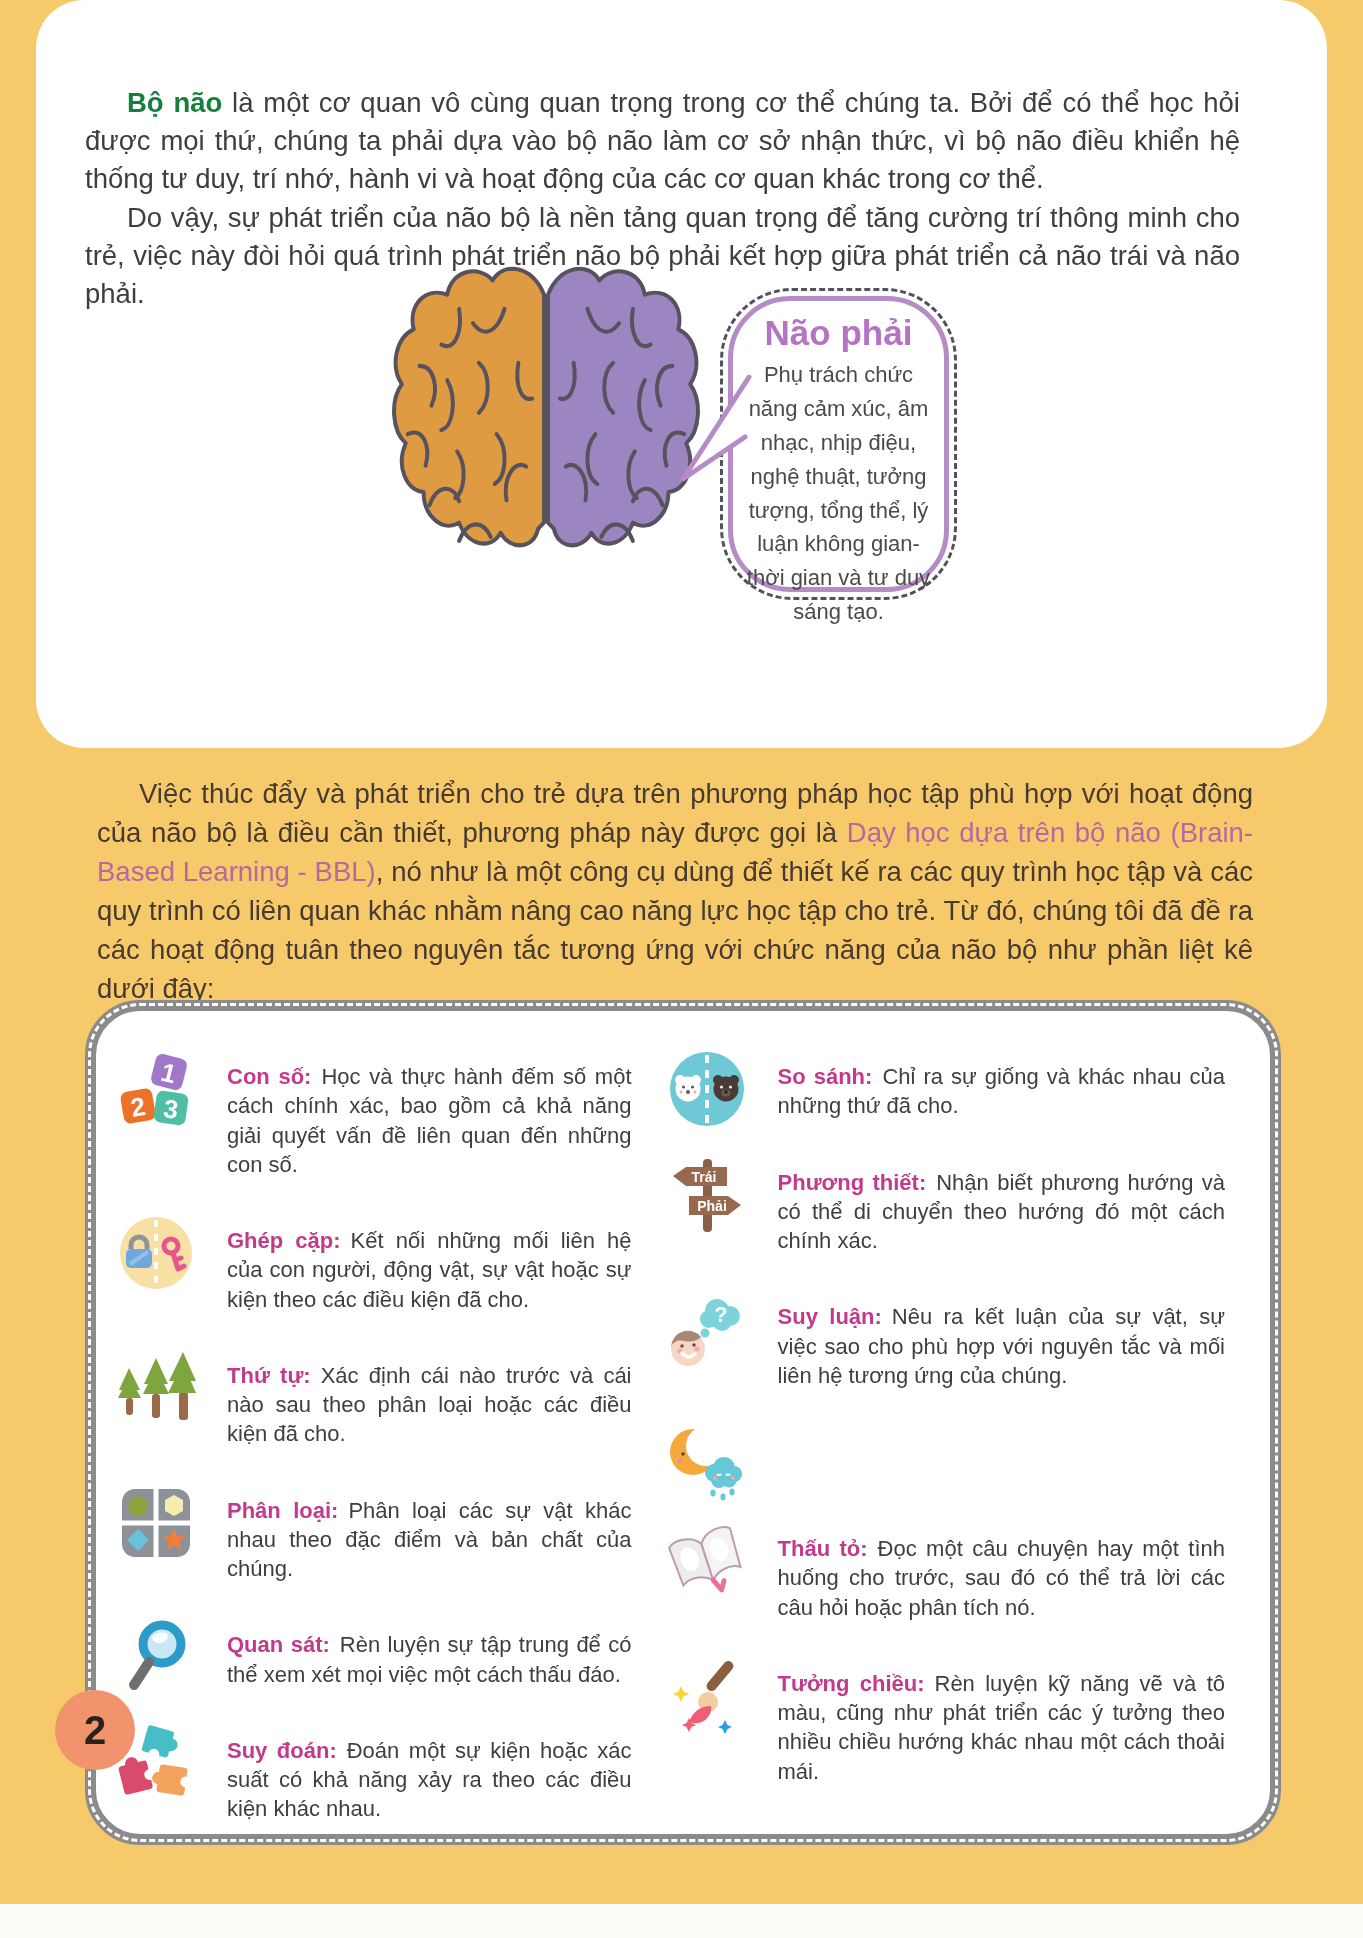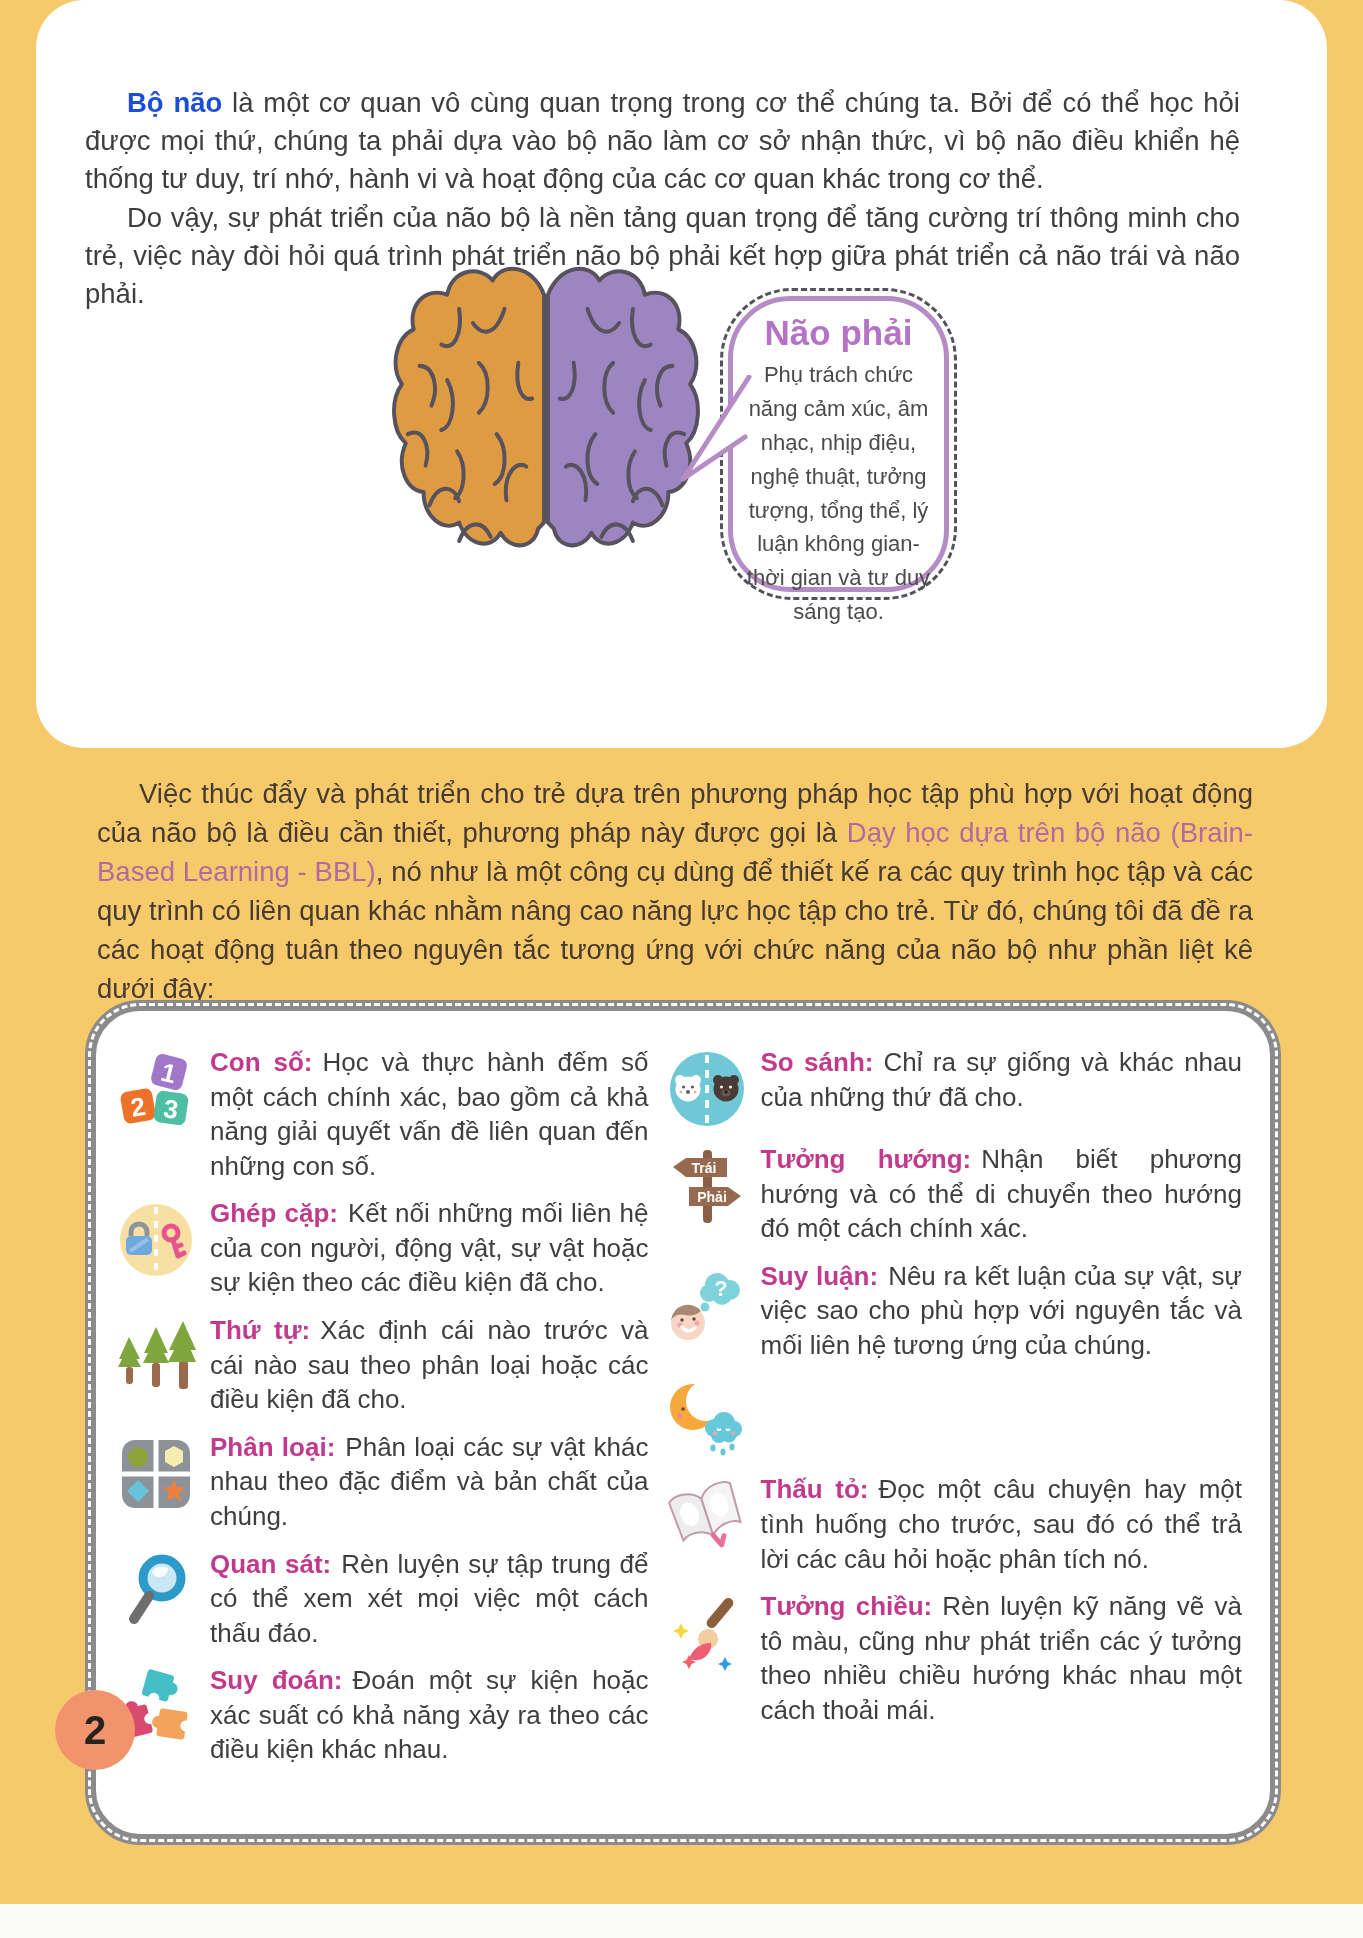--- a/index.html
+++ b/index.html
@@ -9,21 +9,21 @@
     font-family:"Liberation Sans","DejaVu Sans",sans-serif;
   }
   
   .top-panel{
     position:absolute;left:36px;right:36px;top:0;height:748px;
     background:#FFFFFF;border-radius:48px;
   }
   .intro{padding:84px 87px 0 49px;}
   .para{margin:0;font-size:27.5px;line-height:1.39;color:#3E3E3E;
         text-align:justify;text-indent:42px;}
-  .para strong{color:#1d4ed8;}
+  .para strong{color:#15803d;}
   
   .bubble{position:absolute;background:#FFFFFF;border-radius:62px;box-sizing:border-box;}
   .bubble::after{content:"";position:absolute;inset:-13px;border:3px dashed #55505B;
                  border-radius:72px;pointer-events:none;}
   .bubble-left{left:89px;top:292px;width:226px;height:296px;border:5px solid #F5A42C;}
   .bubble-right{left:692px;top:296px;width:221px;height:296px;border:5px solid #B58CC6;}
   .bubble-title{font-weight:bold;text-align:center;margin-top:18px;font-size:35px;}
   .bubble-left  .bubble-title{color:#F0A64A;}
   .bubble-right .bubble-title{color:#B473C4;margin-top:12px;}
   .bubble-body{text-align:center;color:#4A4A4A;}
@@ -42,21 +42,21 @@
   .activities-box{
     position:absolute;left:85px;top:1000px;width:1196px;height:845px;
     background:#FFFFFF;border:11px solid #8B8B8B;border-radius:55px;box-sizing:border-box;
   }
   .activities-box::before{content:"";position:absolute;inset:-8px;border:3px dashed #FFFFFF;
                           border-radius:52px;pointer-events:none;}
   .box-grid{display:grid;grid-template-columns:1fr 1.08fr;column-gap:14px;
             padding:34px 28px 16px 16px;box-sizing:border-box;}
   .item{display:flex;gap:10px;margin-bottom:13px;}
   .icon-wrap{flex:0 0 88px;display:flex;justify-content:center;align-items:flex-start;padding-top:4px;}
-  .item-text{margin:0;font-size:26px;line-height:1.33;color:#3E3E3E;text-align:justify;}
+  .item-text{margin:17px;font-size:22px;line-height:1.33;color:#3E3E3E;text-align:justify;}
   .lbl{font-weight:bold;color:#C23A8C;margin-right:10px;}
   
   .page-num{position:absolute;left:55px;top:1690px;width:80px;height:80px;border-radius:50%;
             background:#F1946E;display:flex;align-items:center;justify-content:center;
             font-size:40px;font-weight:bold;color:#27221E;z-index:3;}
   .bottom-edge{position:absolute;left:0;right:0;bottom:0;height:34px;background:#FBFBF8;}
 </style>
 </head>
 <body>
 
@@ -259,21 +259,21 @@
         <div class="item">
           <div class="icon-wrap">
             <svg viewBox="0 0 80 80" width="80" height="80">
               <rect x="36" y="4" width="9" height="73" rx="4" fill="#8B5E46"></rect>
               <polygon points="6,21 19,12 60,12 60,31 19,31" fill="#97694E"></polygon>
               <text x="37" y="27" text-anchor="middle" font-size="14" font-weight="bold" fill="#FFFFFF">Trái</text>
               <polygon points="74,50 61,41 22,41 22,60 61,60" fill="#97694E"></polygon>
               <text x="45" y="56" text-anchor="middle" font-size="14" font-weight="bold" fill="#FFFFFF">Phải</text>
             </svg>
           </div>
-          <p class="item-text"><strong class="lbl">Tưởng hướng:</strong><span>Nhận biết phương hướng và có thể di chuyển theo hướng đó một cách chính xác.</span></p>
+          <p class="item-text"><strong class="lbl">Phương thiết:</strong><span>Nhận biết phương hướng và có thể di chuyển theo hướng đó một cách chính xác.</span></p>
         </div>
 
         <div class="item">
           <div class="icon-wrap">
             <svg viewBox="0 0 80 80" width="80" height="80">
               <g>
                 <circle cx="50" cy="22" r="12" fill="#7ED3DB"></circle>
                 <circle cx="63" cy="27" r="10" fill="#7ED3DB"></circle>
                 <circle cx="42" cy="30" r="9" fill="#7ED3DB"></circle>
                 <circle cx="55" cy="32" r="10" fill="#7ED3DB"></circle>

